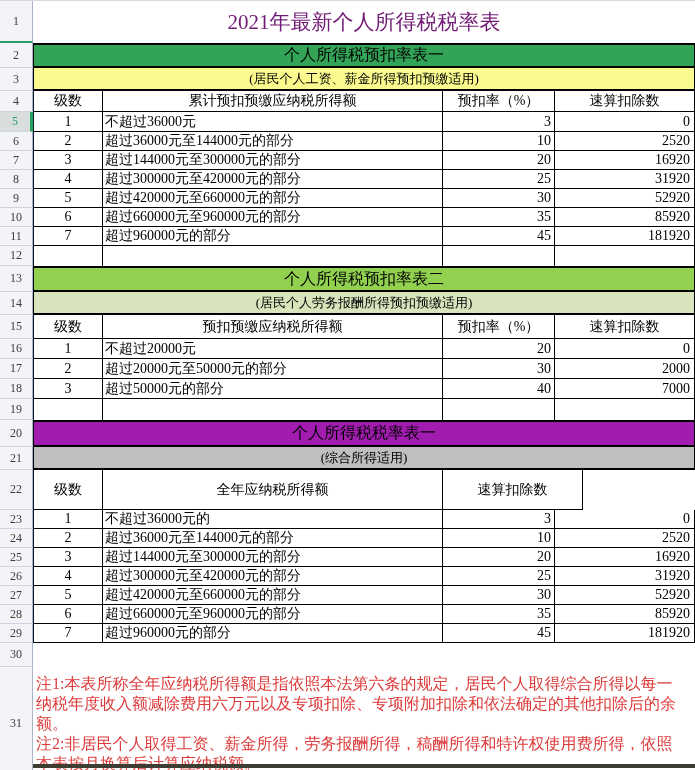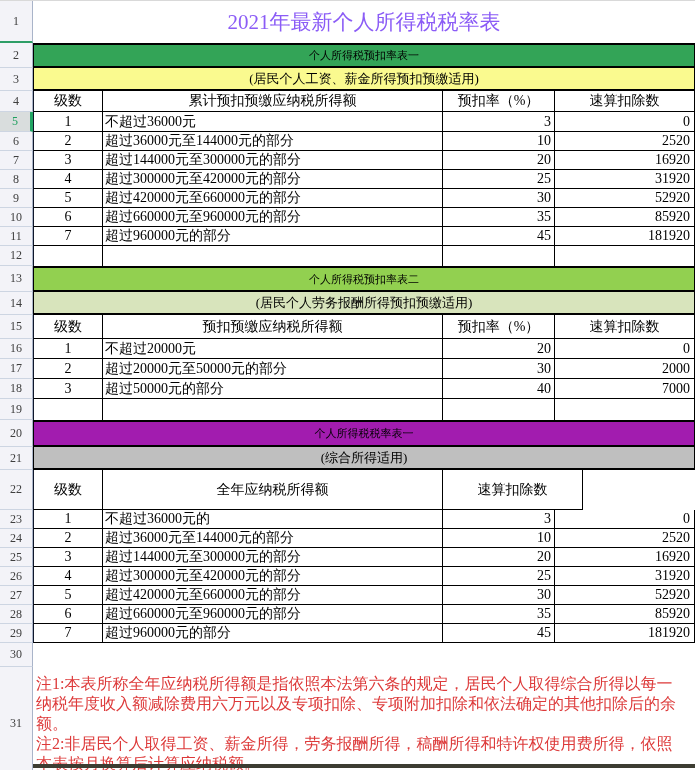--- a/index.html
+++ b/index.html
@@ -29,30 +29,30 @@
   .nb{border-bottom:none;}
   .col-level{width:70px;justify-content:center;}
   .col-base{width:340px;padding-left:2px;}
   .col-rate{width:112px;justify-content:flex-end;padding-right:3px;}
   .col-ded{width:140px;justify-content:flex-end;padding-right:4px;}
   .hdr{justify-content:center;padding:0;}
   .full{width:662px;justify-content:center;}
   .banner{
     border-left:1px solid #000;border-right:1px solid #000;
     border-top:2px solid #000;border-bottom:2px solid #000;
-    font-size:11px;
+    font-size:16px;
   }
   .sub{border-top:none;font-size:13px;}
   .bg-green1{background:#33a457;}
   .bg-yellow{background:#fafa8f;}
   .bg-green2{background:#92d050;}
   .bg-green3{background:#d8e4bc;}
   .bg-blue{background:#a21caf;}
   .bg-gray{background:#bfbfbf;}
-  .title-cell{border:none;color:#8b5cf6;font-size:21px;justify-content:center;}
+  .title-cell{border:none;color:#701a75;font-size:21px;justify-content:center;}
   .plain{border:none;}
   .notes-cell{
     border:none;color:#dd3a3a;font-size:16px;line-height:20px;
     flex-direction:column;align-items:flex-start;justify-content:center;
     padding:0 8px 0 3px;white-space:normal;
   }
   .bottom-edge{position:absolute;left:33px;right:0;top:763px;height:4px;background:#3d3d32;}
 </style>
 </head>
 <body>

